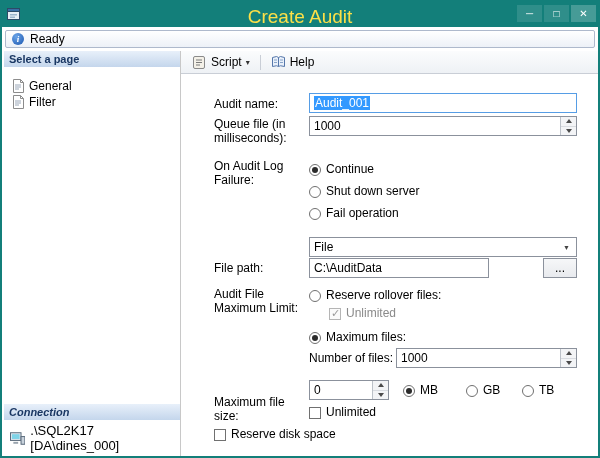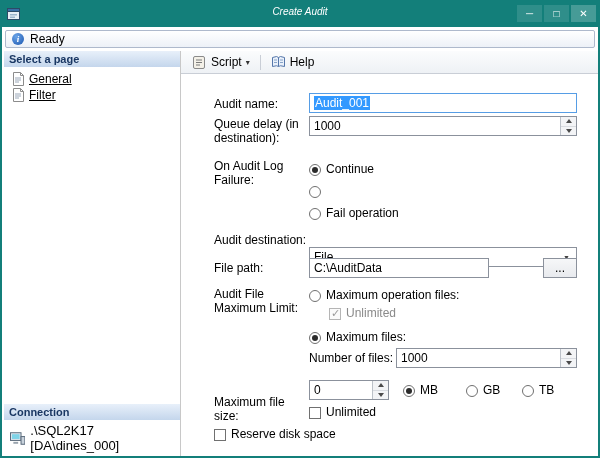--- a/index.html
+++ b/index.html
@@ -2,35 +2,35 @@
 <html><head>
 <meta charset="utf-8">
 <style>
   * { box-sizing: border-box; }
   body { margin:0; background:#fff; font-family:"Liberation Sans", sans-serif; }
   .win { position:relative; width:600px; height:458px; border:2px solid #137f7a; background:#fff; font-size:12px; color:#000; overflow:hidden; }
 
   
   .titlebar { position:absolute; top:0; left:0; right:0; height:25px; background:#137f7a; }
   .app-icon { position:absolute; left:5px; top:5px; }
-  .title { position:absolute; left:0; right:0; top:4px; text-align:center; color:#ffffff; font-size:10px;font-style:italic; }
+  .title { position:absolute; left:0; right:0; top:4px; text-align:center; color:#fde047; font-size:19px; }
   .caption-buttons { position:absolute; right:2px; top:3px; display:flex; gap:2px; }
   .cap { width:25px; height:17px; color:#fff; font-size:10px; line-height:17px; text-align:center; background:rgba(255,255,255,.12); cursor:default; }
   .cap.close { background:rgba(255,255,255,.22); }
 
   
   .ready { position:absolute; top:28px; left:3px; right:3px; height:18px; border:1px solid #aeb9cc; border-radius:2px; background:linear-gradient(#ffffff,#edf1f7); display:flex; align-items:center; gap:6px; padding:0 6px; }
   .info-ic { width:12px; height:12px; border-radius:50%; background:radial-gradient(circle at 35% 30%, #6aa4e8, #1c57b0); color:#fff; font-size:9px; font-style:italic; font-weight:bold; text-align:center; line-height:12px; font-family:"Liberation Serif", serif; flex:none; }
 
   
   .leftpanel { position:absolute; top:49px; left:2px; width:176px; bottom:0; background:#fff; }
   .phead { height:16px; background:linear-gradient(#e8f0fa,#c4d6ec); color:#1a3763; font-weight:bold; font-size:11px; line-height:16px; padding-left:5px; }
-  .tree { margin-top:4px;text-decoration:underline; }
+  .tree { margin-top:11px; }
   .titem { display:flex; align-items:center; gap:5px; height:16px; padding-left:8px; cursor:default; }
-  .conn-head { position:absolute; left:0; right:0; top:353px; }
+  .conn-head { position:absolute; left:0; right:0; top:353px;font-style:italic; }
   .connrow { position:absolute; left:0; right:0; top:372px; display:flex; align-items:center; gap:5px; padding-left:6px; font-size:13px; }
   .vdiv { position:absolute; top:49px; bottom:0; left:178px; width:1px; background:#c8c8c8; }
 
   
   .main { position:absolute; top:49px; left:179px; right:0; bottom:0; background:#fff; }
   .toolbar { position:absolute; top:0; left:0; right:0; height:23px; border-bottom:1px solid #c9ced6; background:linear-gradient(#fbfcfd,#eef1f5); display:flex; align-items:center; padding-left:5px; gap:2px; }
   .tbtn { display:flex; align-items:center; gap:4px; padding:1px 5px; cursor:default; }
   .caret { font-size:8px; color:#333; }
   .tsep { width:1px; height:15px; background:#c9ced6; margin:0 3px; }
 
@@ -146,62 +146,62 @@
           </svg>
         <span>Help</span>
       </div>
     </div>
 
     <div class="flabel" style="top:46px">Audit name:</div>
     <div class="ctl textbox focus" style="top:42px;left:128px;width:268px">
       <span class="sel-text">Audit_001</span>
     </div>
 
-    <div class="flabel" style="top:66px">Queue delay (in destination):</div>
+    <div class="flabel" style="top:66px">Queue file (in milliseconds):</div>
     <div class="ctl textbox withspin" style="top:65px;left:128px;width:268px">
       <span>1000</span>
       <span class="spinner">
         <span class="spincell">
             <span class="tri-up"></span>
           </span>
         <span class="spincell">
             <span class="tri-down"></span>
           </span>
       </span>
     </div>
 
     <div class="flabel" style="top:108px">On Audit Log Failure:</div>
     <div class="choice" style="top:111px;left:128px">
       <span class="radio on"></span>
       <span>Continue</span>
     </div>
     <div class="choice" style="top:133px;left:128px">
       <span class="radio"></span>
+      <span>Shut down server</span>
     </div>
     <div class="choice" style="top:155px;left:128px">
       <span class="radio"></span>
       <span>Fail operation</span>
     </div>
 
-    <div class="flabel" style="top:182px">Audit destination:</div>
-    <div class="ctl dropdown" style="top:196px;left:128px;width:268px">
+    <div class="ctl dropdown" style="top:186px;left:128px;width:268px">
       <span>File</span>
       <span class="dd-caret">▼</span>
     </div>
 
     <div class="flabel" style="top:210px">File path:</div>
     <div class="ctl textbox" style="top:207px;left:128px;width:180px">
       <span>C:\AuditData</span>
     </div>
     <div class="ctl btn" style="top:207px;left:362px;width:34px">...</div>
 
     <div class="flabel" style="top:236px">Audit File Maximum Limit:</div>
     <div class="choice" style="top:237px;left:128px">
       <span class="radio"></span>
-      <span>Maximum operation files:</span>
+      <span>Reserve rollover files:</span>
     </div>
     <div class="choice" style="top:255px;left:148px">
       <span class="checkbox checked-disabled"></span>
       <span class="disabled-label">Unlimited</span>
     </div>
     <div class="choice" style="top:279px;left:128px">
       <span class="radio on"></span>
       <span>Maximum files:</span>
     </div>
     <div class="inline-label" style="top:300px;left:128px">Number of files:</div>

